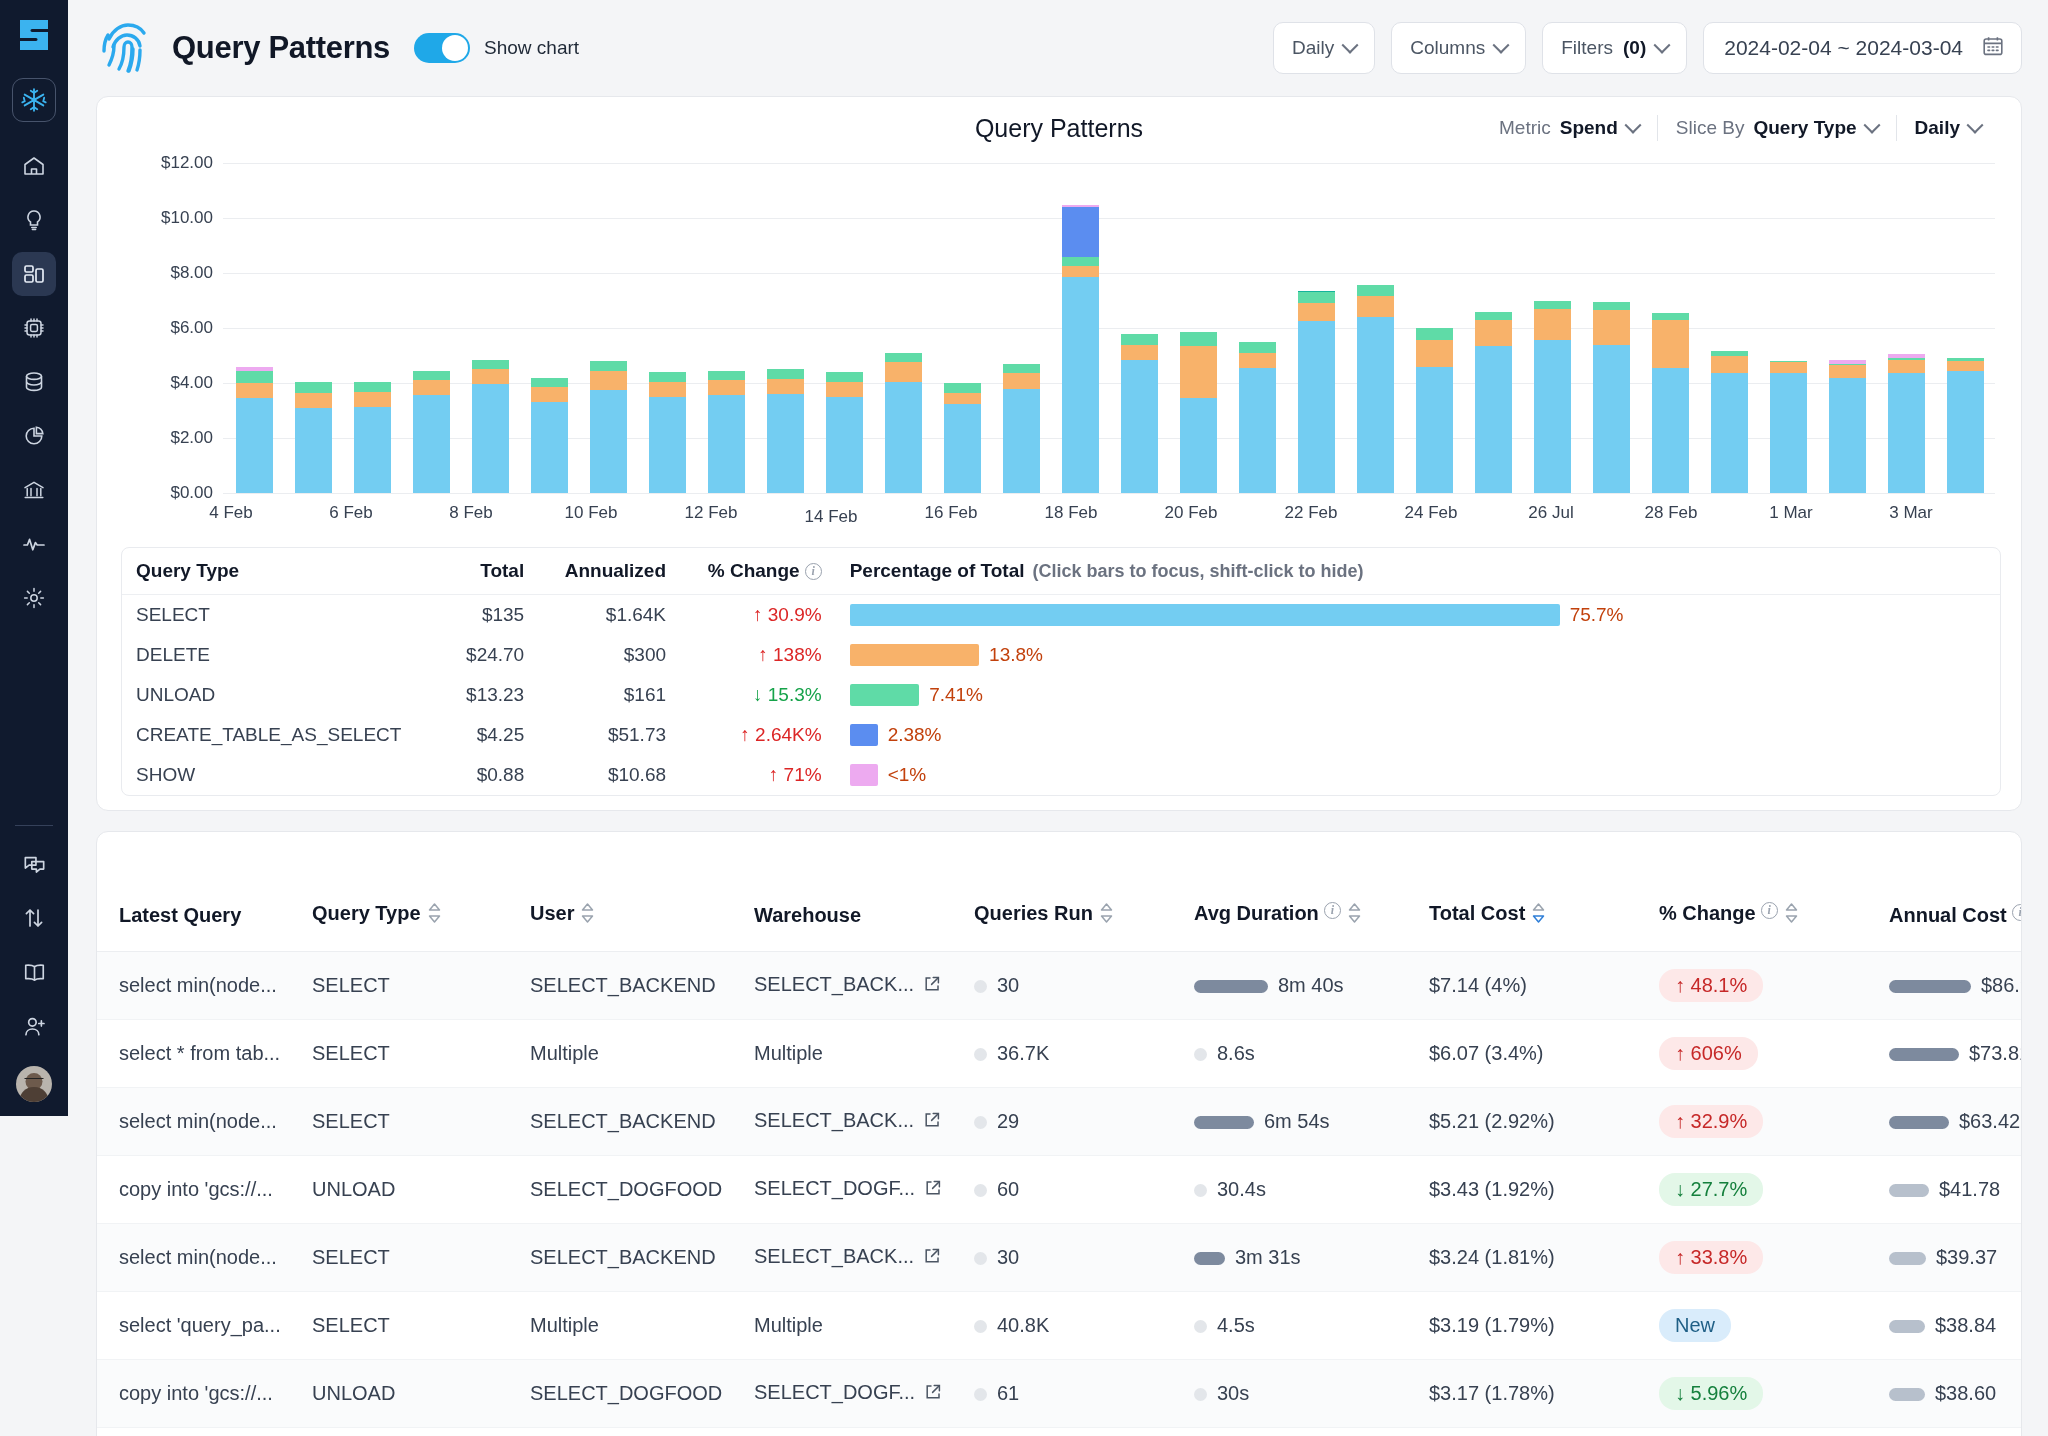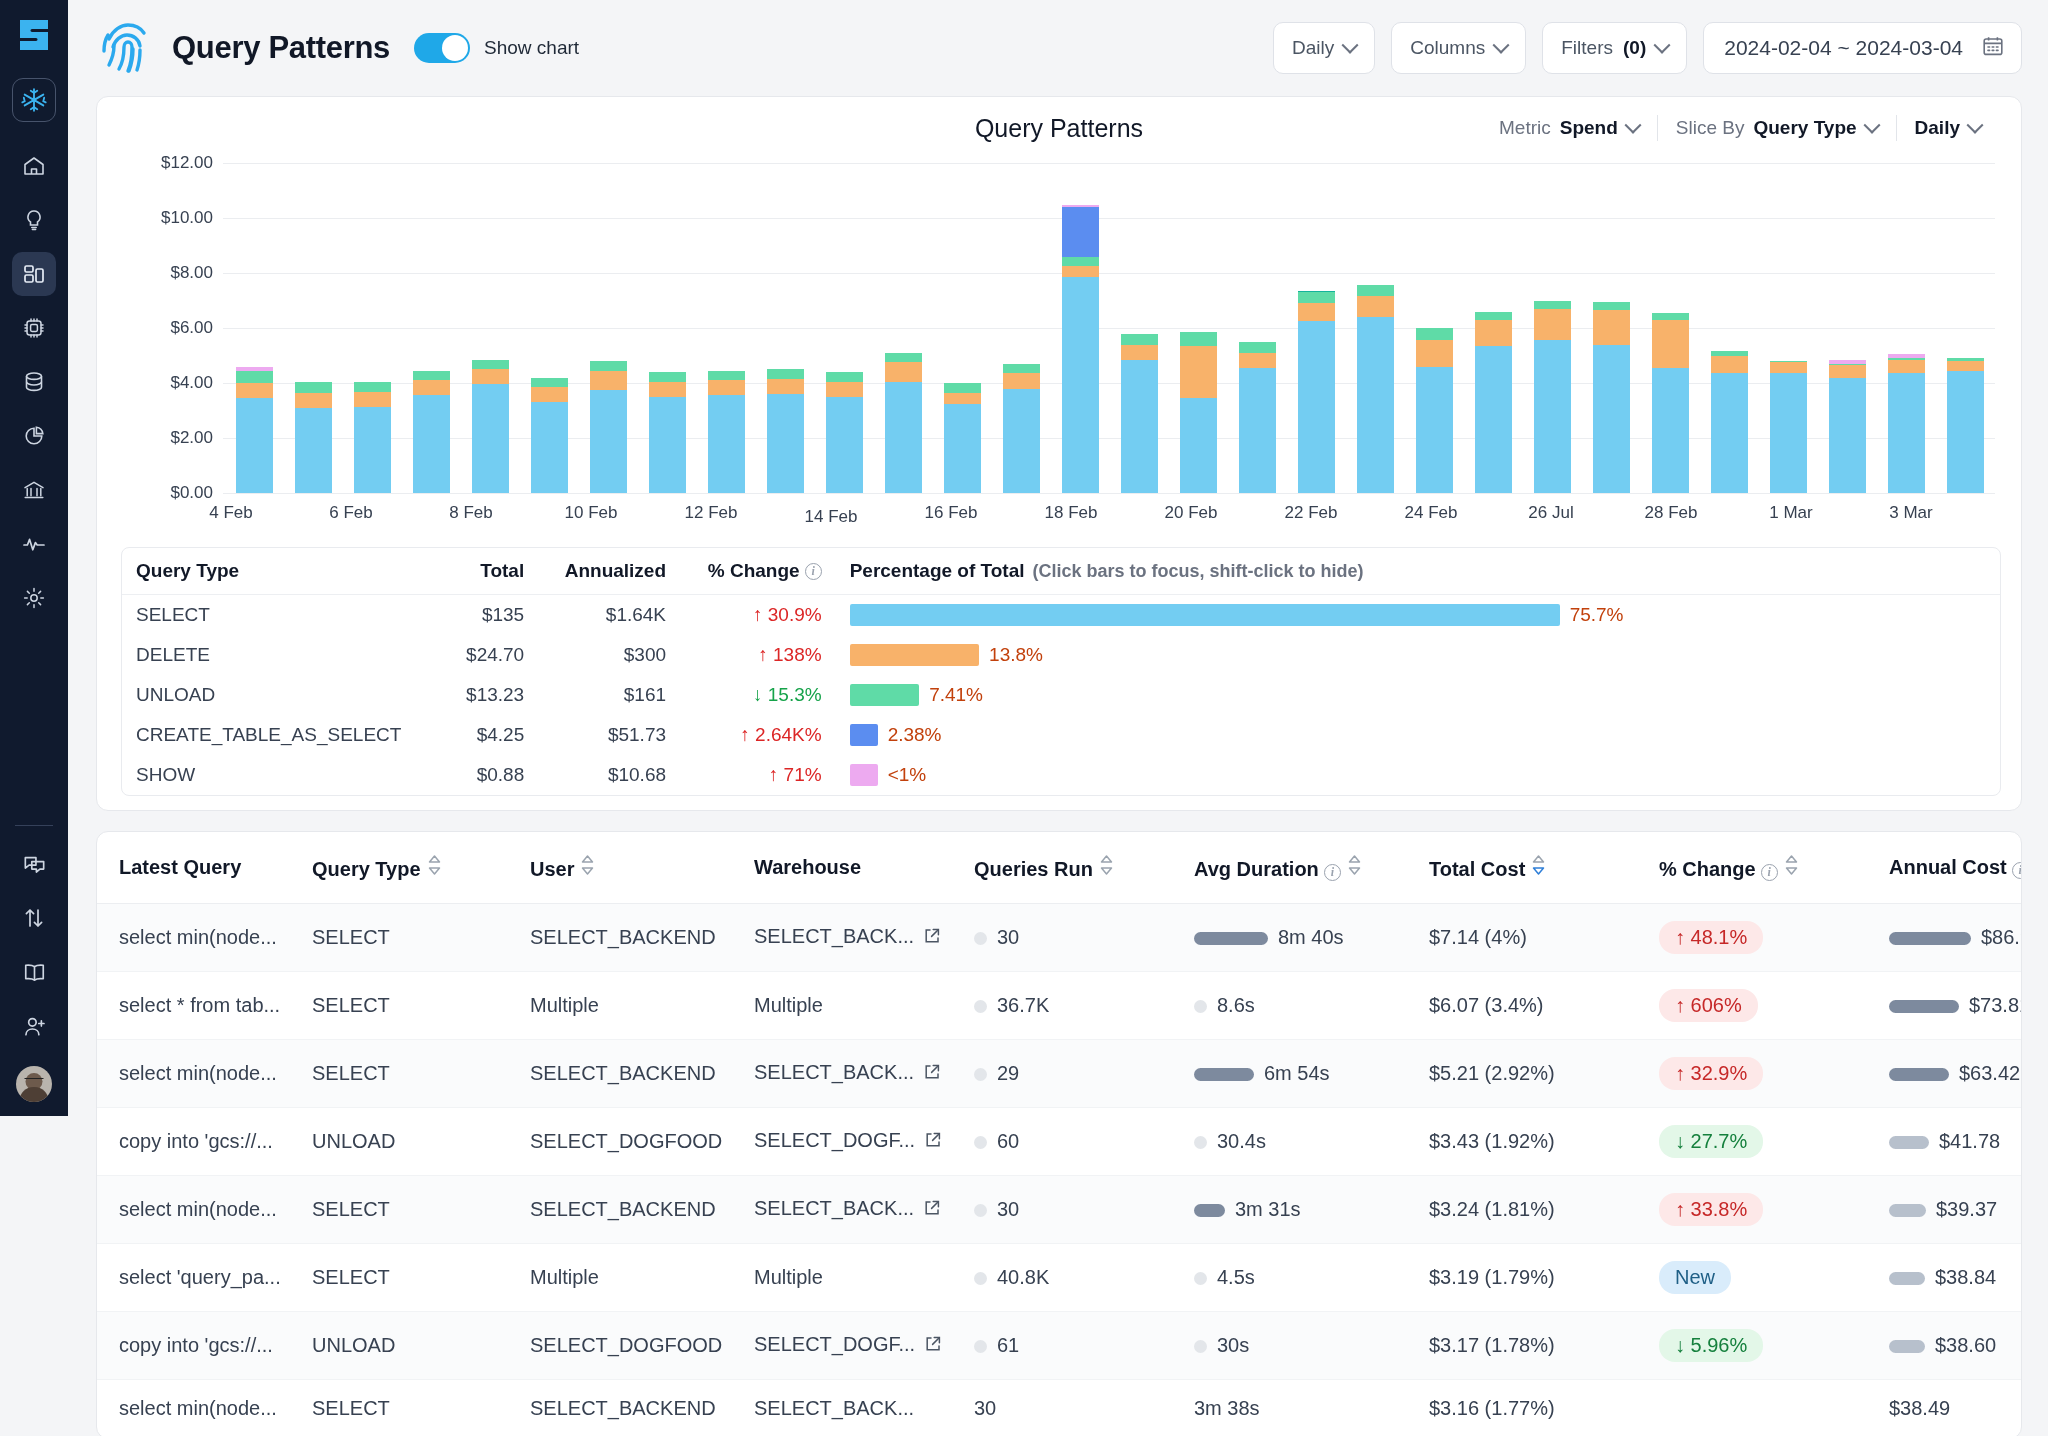--- a/index.html
+++ b/index.html
@@ -119,21 +119,21 @@
     padding: 22px 10px 22px 0; border-bottom: 1px solid #eceef1; white-space: nowrap;
   }
   .dtable th:first-child { padding-left: 22px; }
   .dtable td {
     font-size: 20px; color: #374151; padding: 17px 10px 17px 0;
     border-bottom: 1px solid #f1f3f5; white-space: nowrap; overflow: hidden;
   }
   .dtable td:first-child { padding-left: 22px; }
   .dtable tbody tr:nth-child(odd) { background: #fafbfc; }
   .sorter { display:inline-block; vertical-align:middle; margin-left:7px; }
-  .thwrap { display: inline-flex; align-items: flex-end; }
+  .thwrap { display: inline-flex; align-items: flex-start; margin-top: 48px; }
   .bar-mini { display: inline-block; height: 13px; border-radius: 7px; background: #7d8a9e; vertical-align: middle; margin-right: 10px; }
   .bar-mini.lt { background: #b7c0cc; }
   .dot { display:inline-block; width:13px;height:13px;border-radius:50%;background:#e3e6ea; margin-right:10px; vertical-align: middle;}
   .pill { display:inline-flex; align-items:center; gap:8px; padding:5px 16px; border-radius:16px; font-size:20px; }
   .pill.up { background:#fde8e8; color:#c62828; }
   .pill.down { background:#e3f7e8; color:#15803d; }
   .pill.new { background:#d9ecfb; color:#1f5f86; }
   .ext { display:inline-block; margin-left:9px; vertical-align:middle; }
   .costbold { color:#111827; }
 </style>

